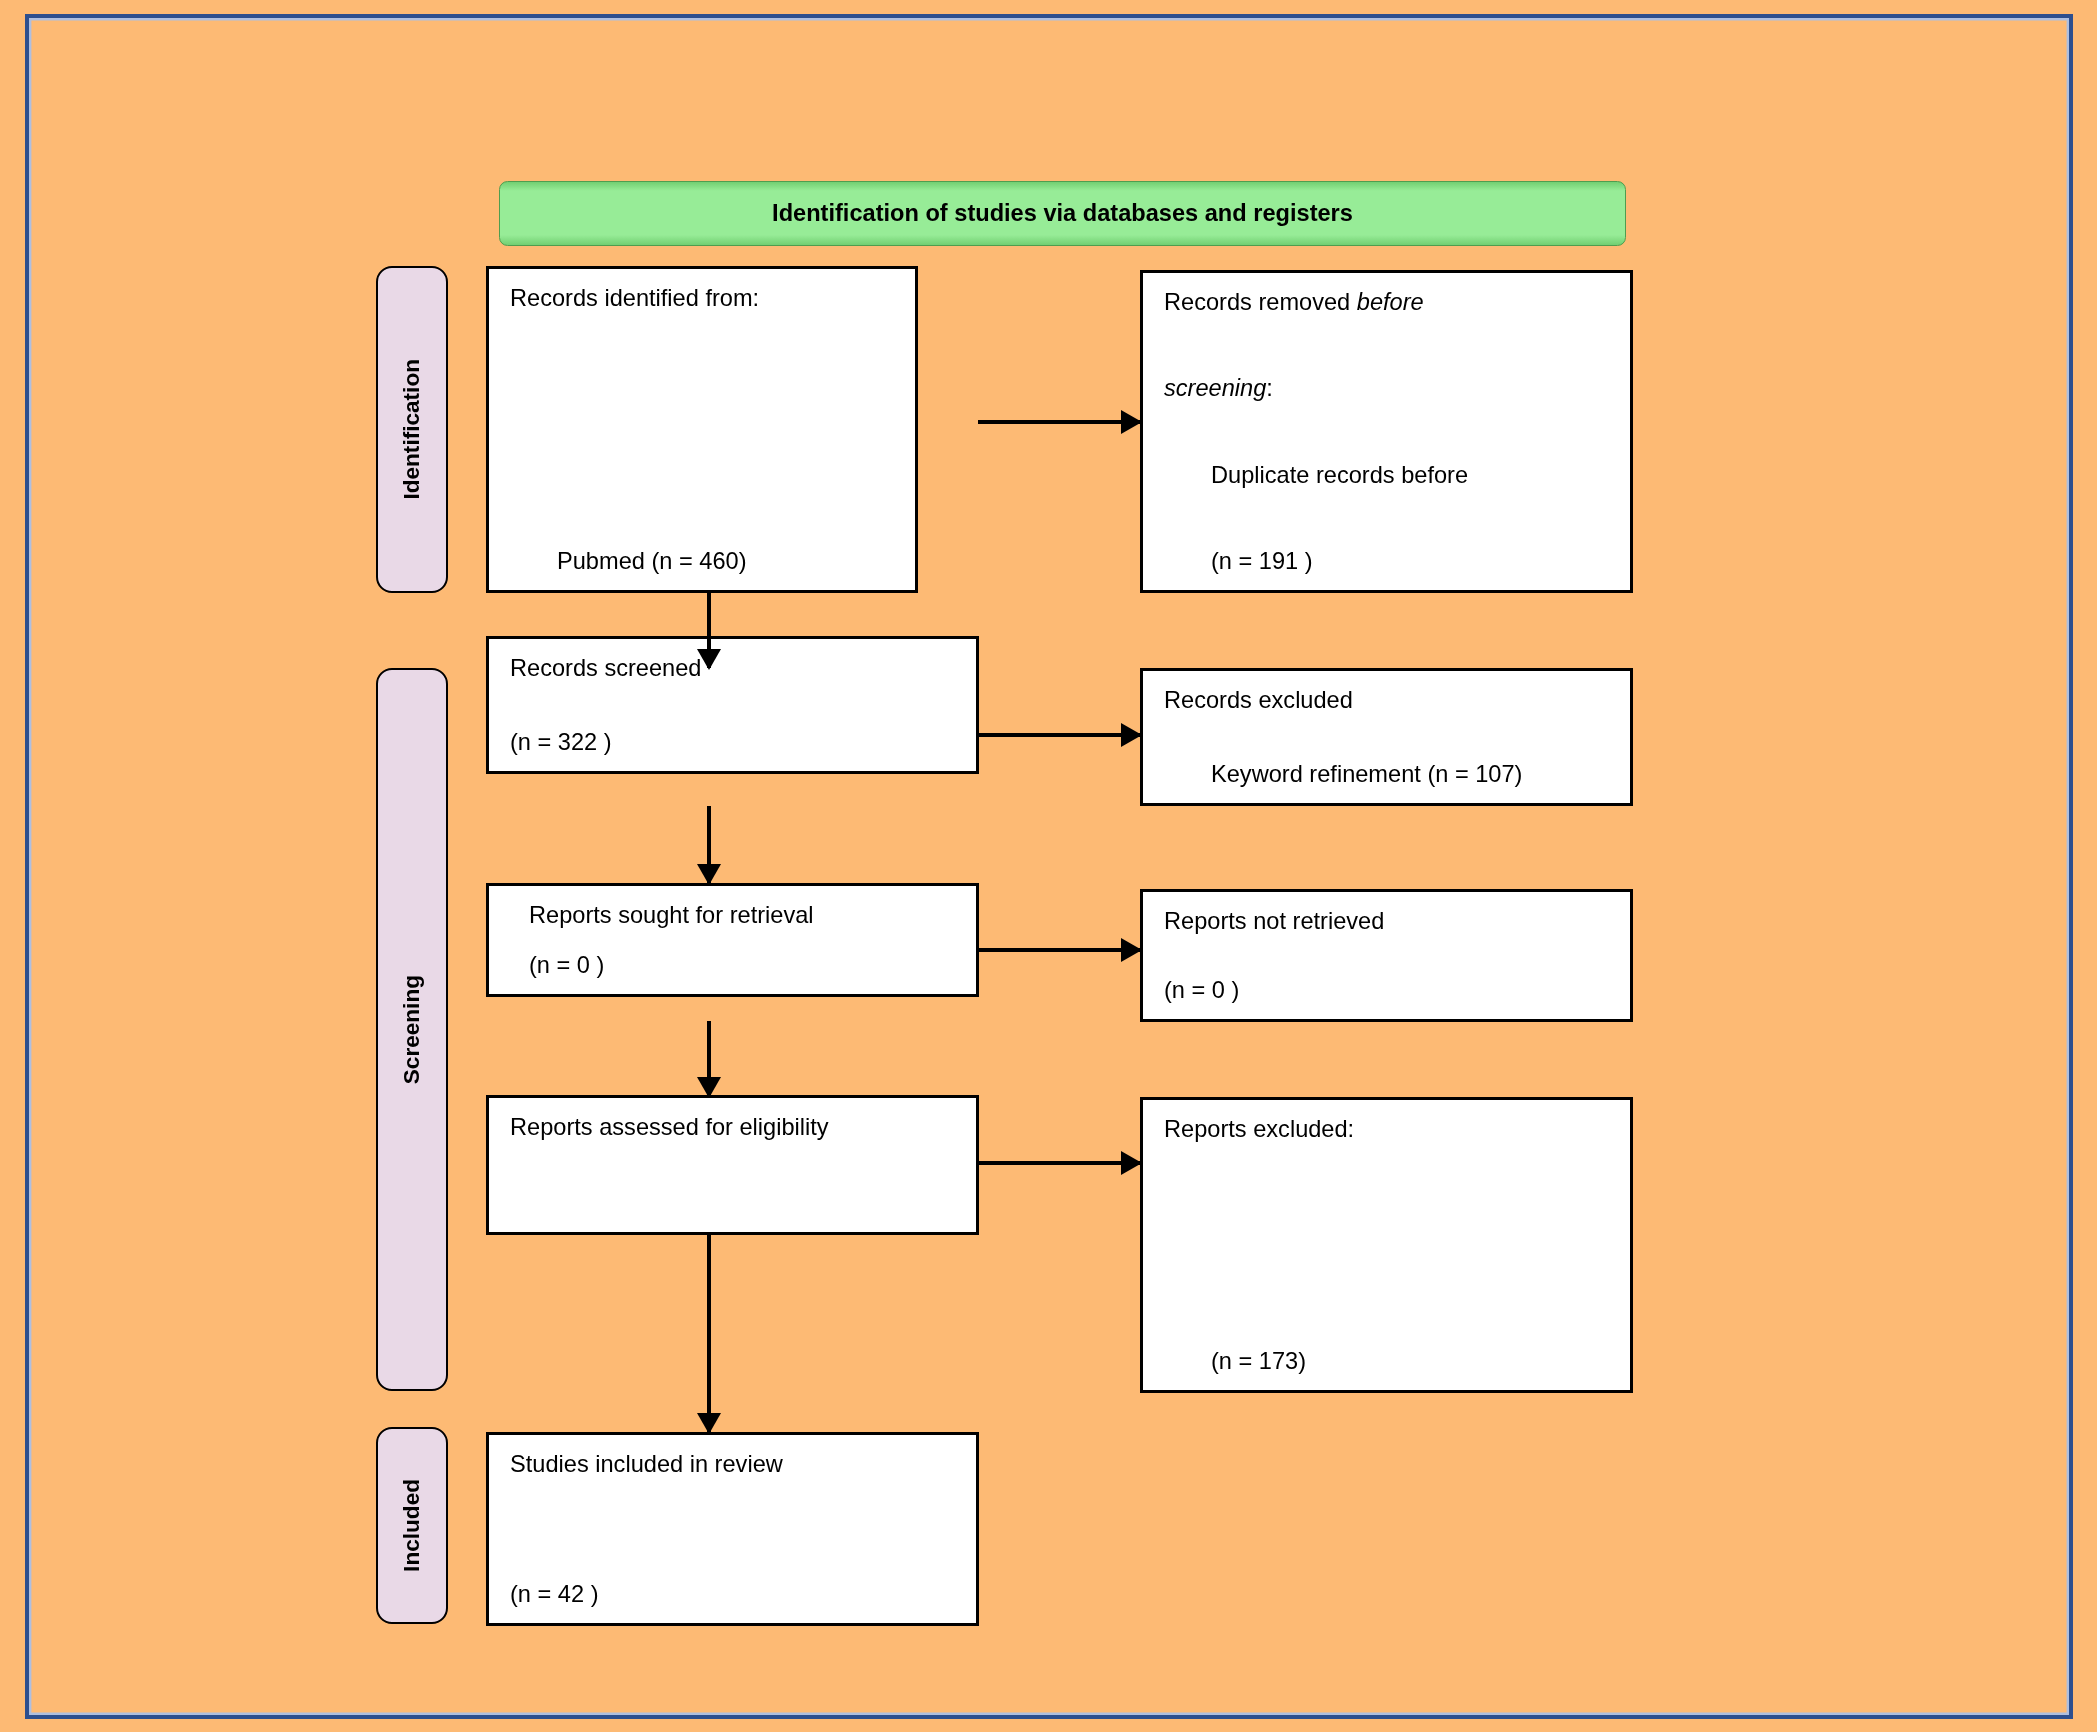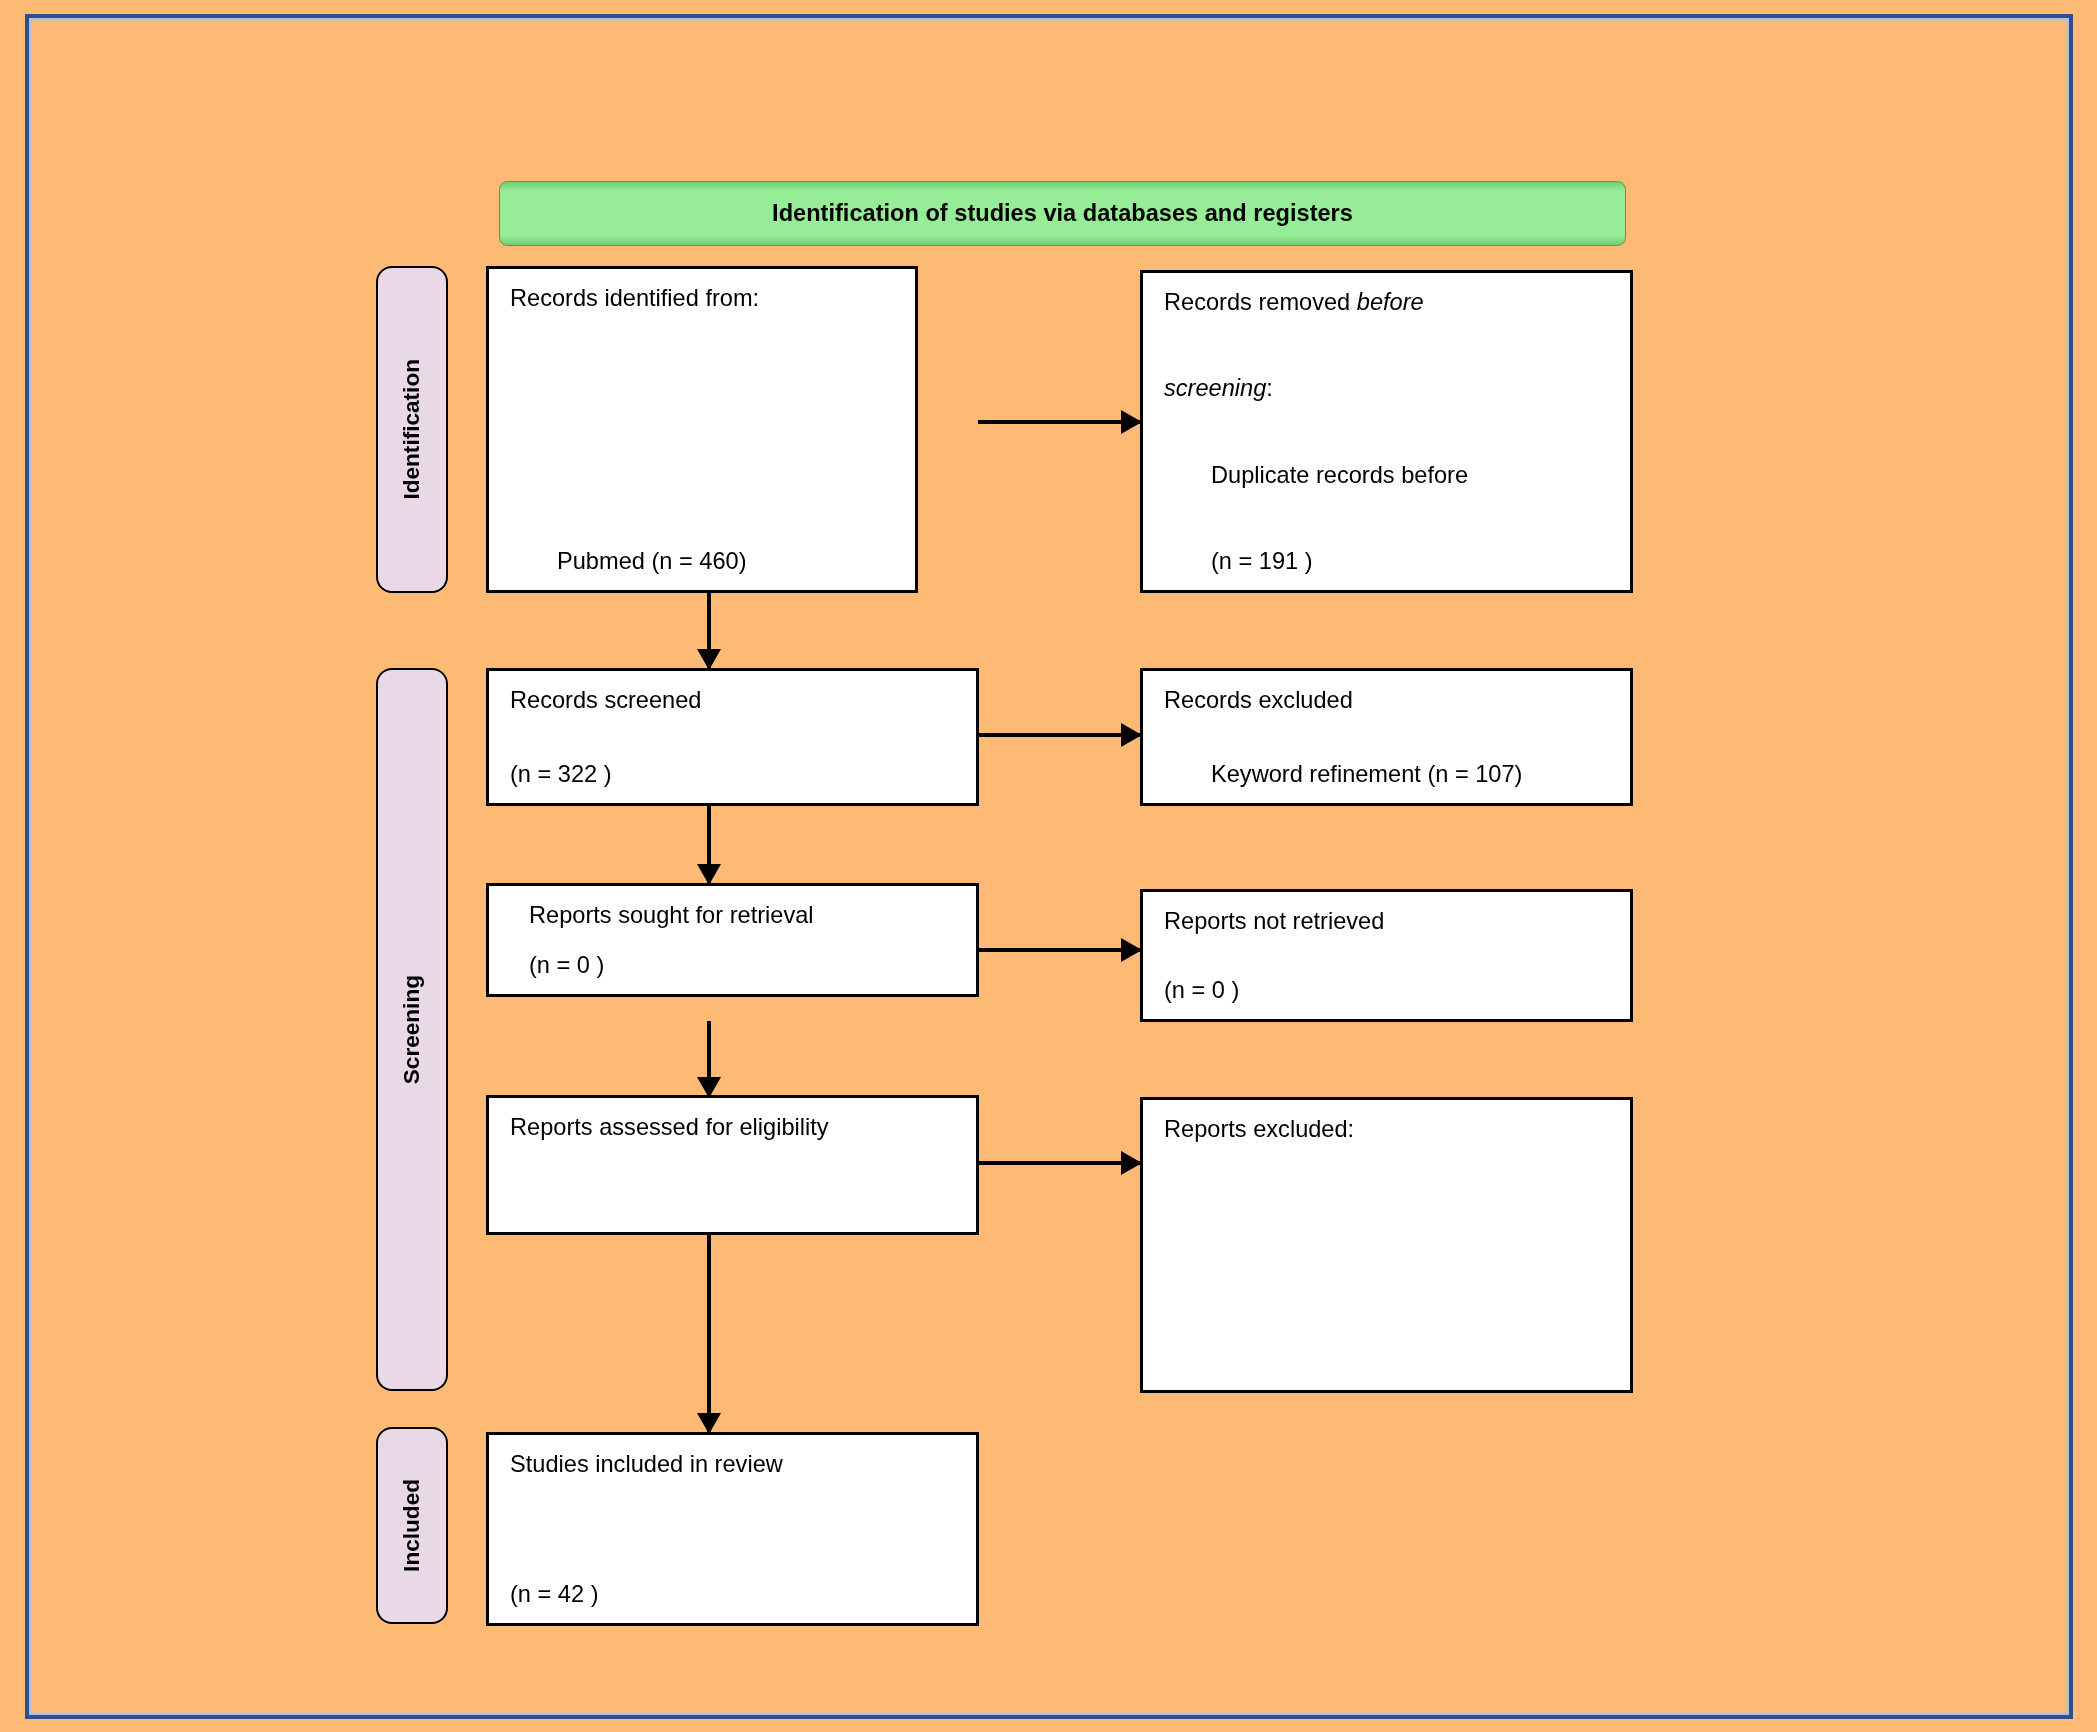--- a/index.html
+++ b/index.html
@@ -61,21 +61,21 @@
     padding: 11.3px 21px;
     font-size: 23.6px;
     line-height: 36px;
   }
   .box .line { white-space: nowrap; }
   .box .line.indent-1 { padding-left: 47px; }
   .box em { font-style: italic; }
 
   #box-records-identified    { left: 486px; top: 266px;  width: 432px; height: 327px; }
   #box-records-removed       { left: 1140px; top: 270px;  width: 493px; height: 323px; }
-  #box-records-screened      { left: 486px; top: 668px; width: 493px; height: 138px; }
+  #box-records-screened      { left: 486px; top: 636px; width: 493px; height: 138px; }
   #box-records-excluded      { left: 1140px; top: 668px; width: 493px; height: 138px; }
   #box-reports-sought        { left: 486px; top: 883px; width: 493px; height: 114px; padding-left: 40px; }
   #box-reports-not-retrieved { left: 1140px; top: 889px; width: 493px; height: 133px; }
   #box-reports-assessed      { left: 486px; top: 1095px; width: 493px; height: 140px; }
   #box-reports-excluded      { left: 1140px; top: 1097px; width: 493px; height: 296px; }
   #box-studies-included      { left: 486px; top: 1432px; width: 493px; height: 194px; gap: 32px; }
 
   .arrow-h {
     position: absolute;
     height: 3.8px;
@@ -158,20 +158,21 @@
     </div>
   <div class="box" id="box-reports-not-retrieved">
       <div class="line indent-0"><span>Reports not retrieved</span></div>
       <div class="line indent-0"><span>(n = 0 )</span></div>
     </div>
   <div class="box" id="box-reports-assessed">
       <div class="line indent-0"><span>Reports assessed for eligibility</span></div>
     </div>
   <div class="box" id="box-reports-excluded">
       <div class="line indent-0"><span>Reports excluded:</span></div>
+      <div class="line indent-1"><span>(n = 173)</span></div>
     </div>
   <div class="box" id="box-studies-included">
       <div class="line indent-0"><span>Studies included in review</span></div>
       <div class="line indent-0"><span>(n = 42 )</span></div>
     </div>
 
   <div class="arrow-h" id="arrow-identified-to-removed"></div>
   <div class="arrow-v" id="arrow-identified-to-screened"></div>
   <div class="arrow-h" id="arrow-screened-to-excluded"></div>
   <div class="arrow-v" id="arrow-screened-to-sought"></div>

